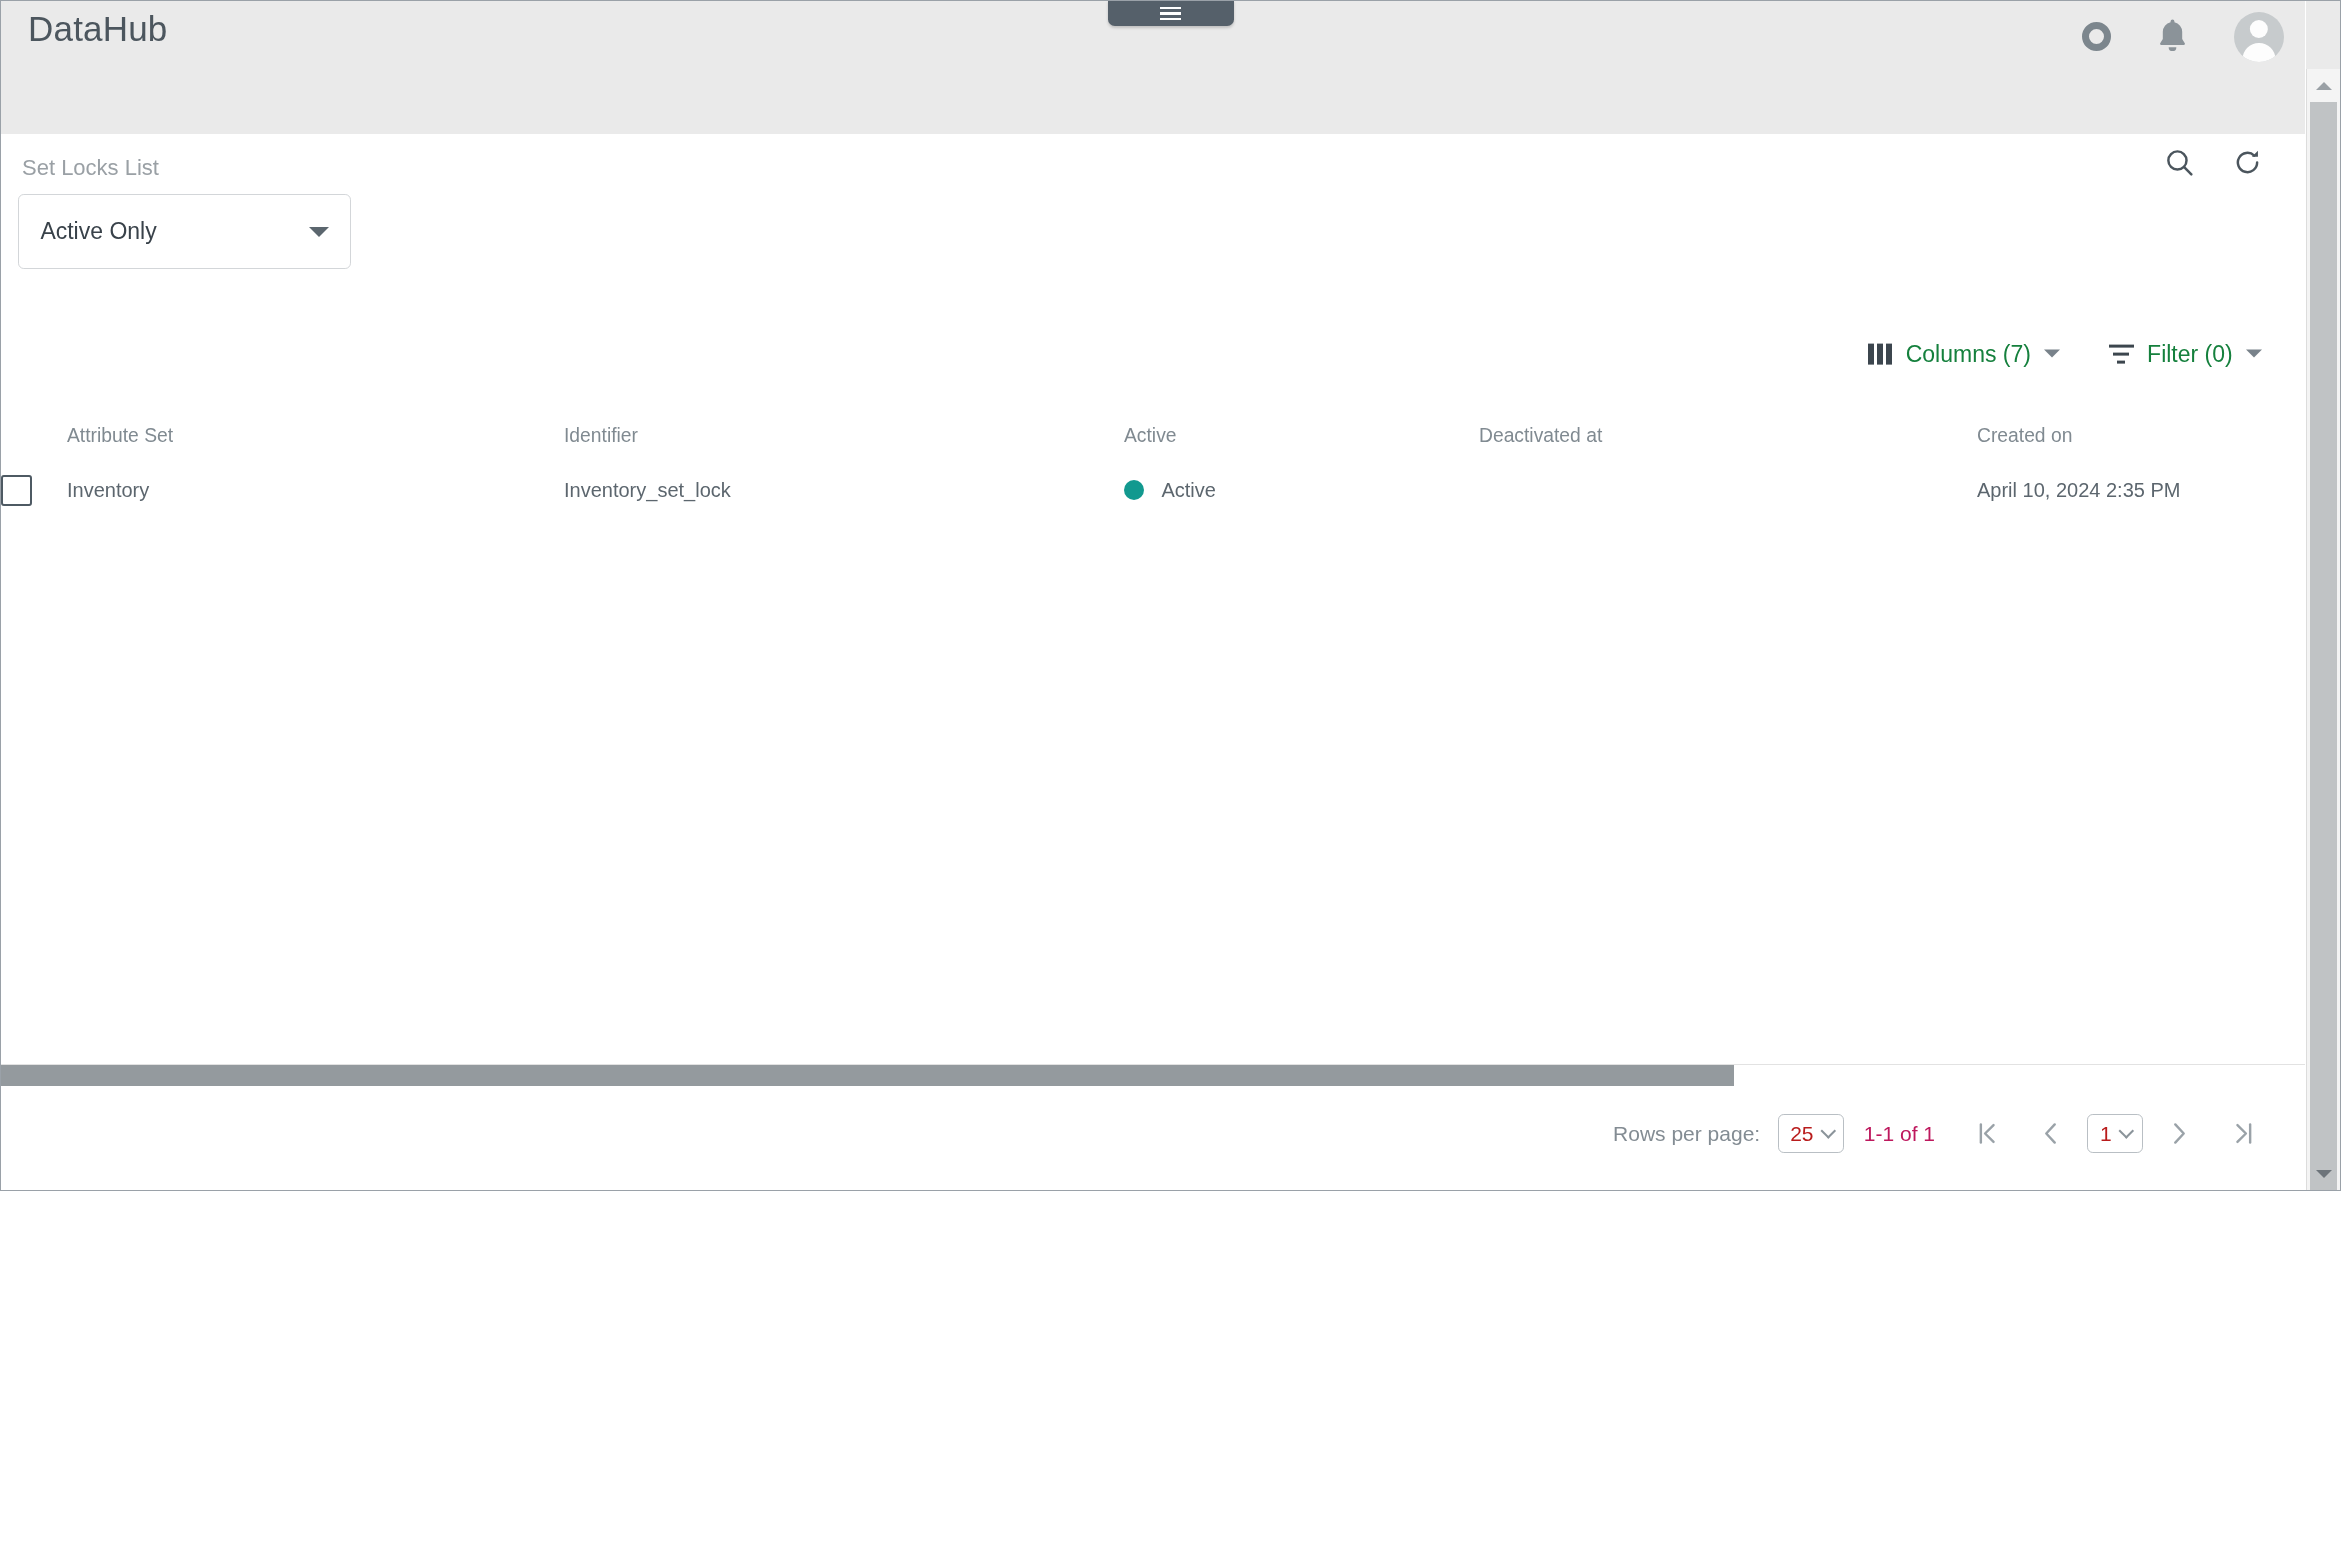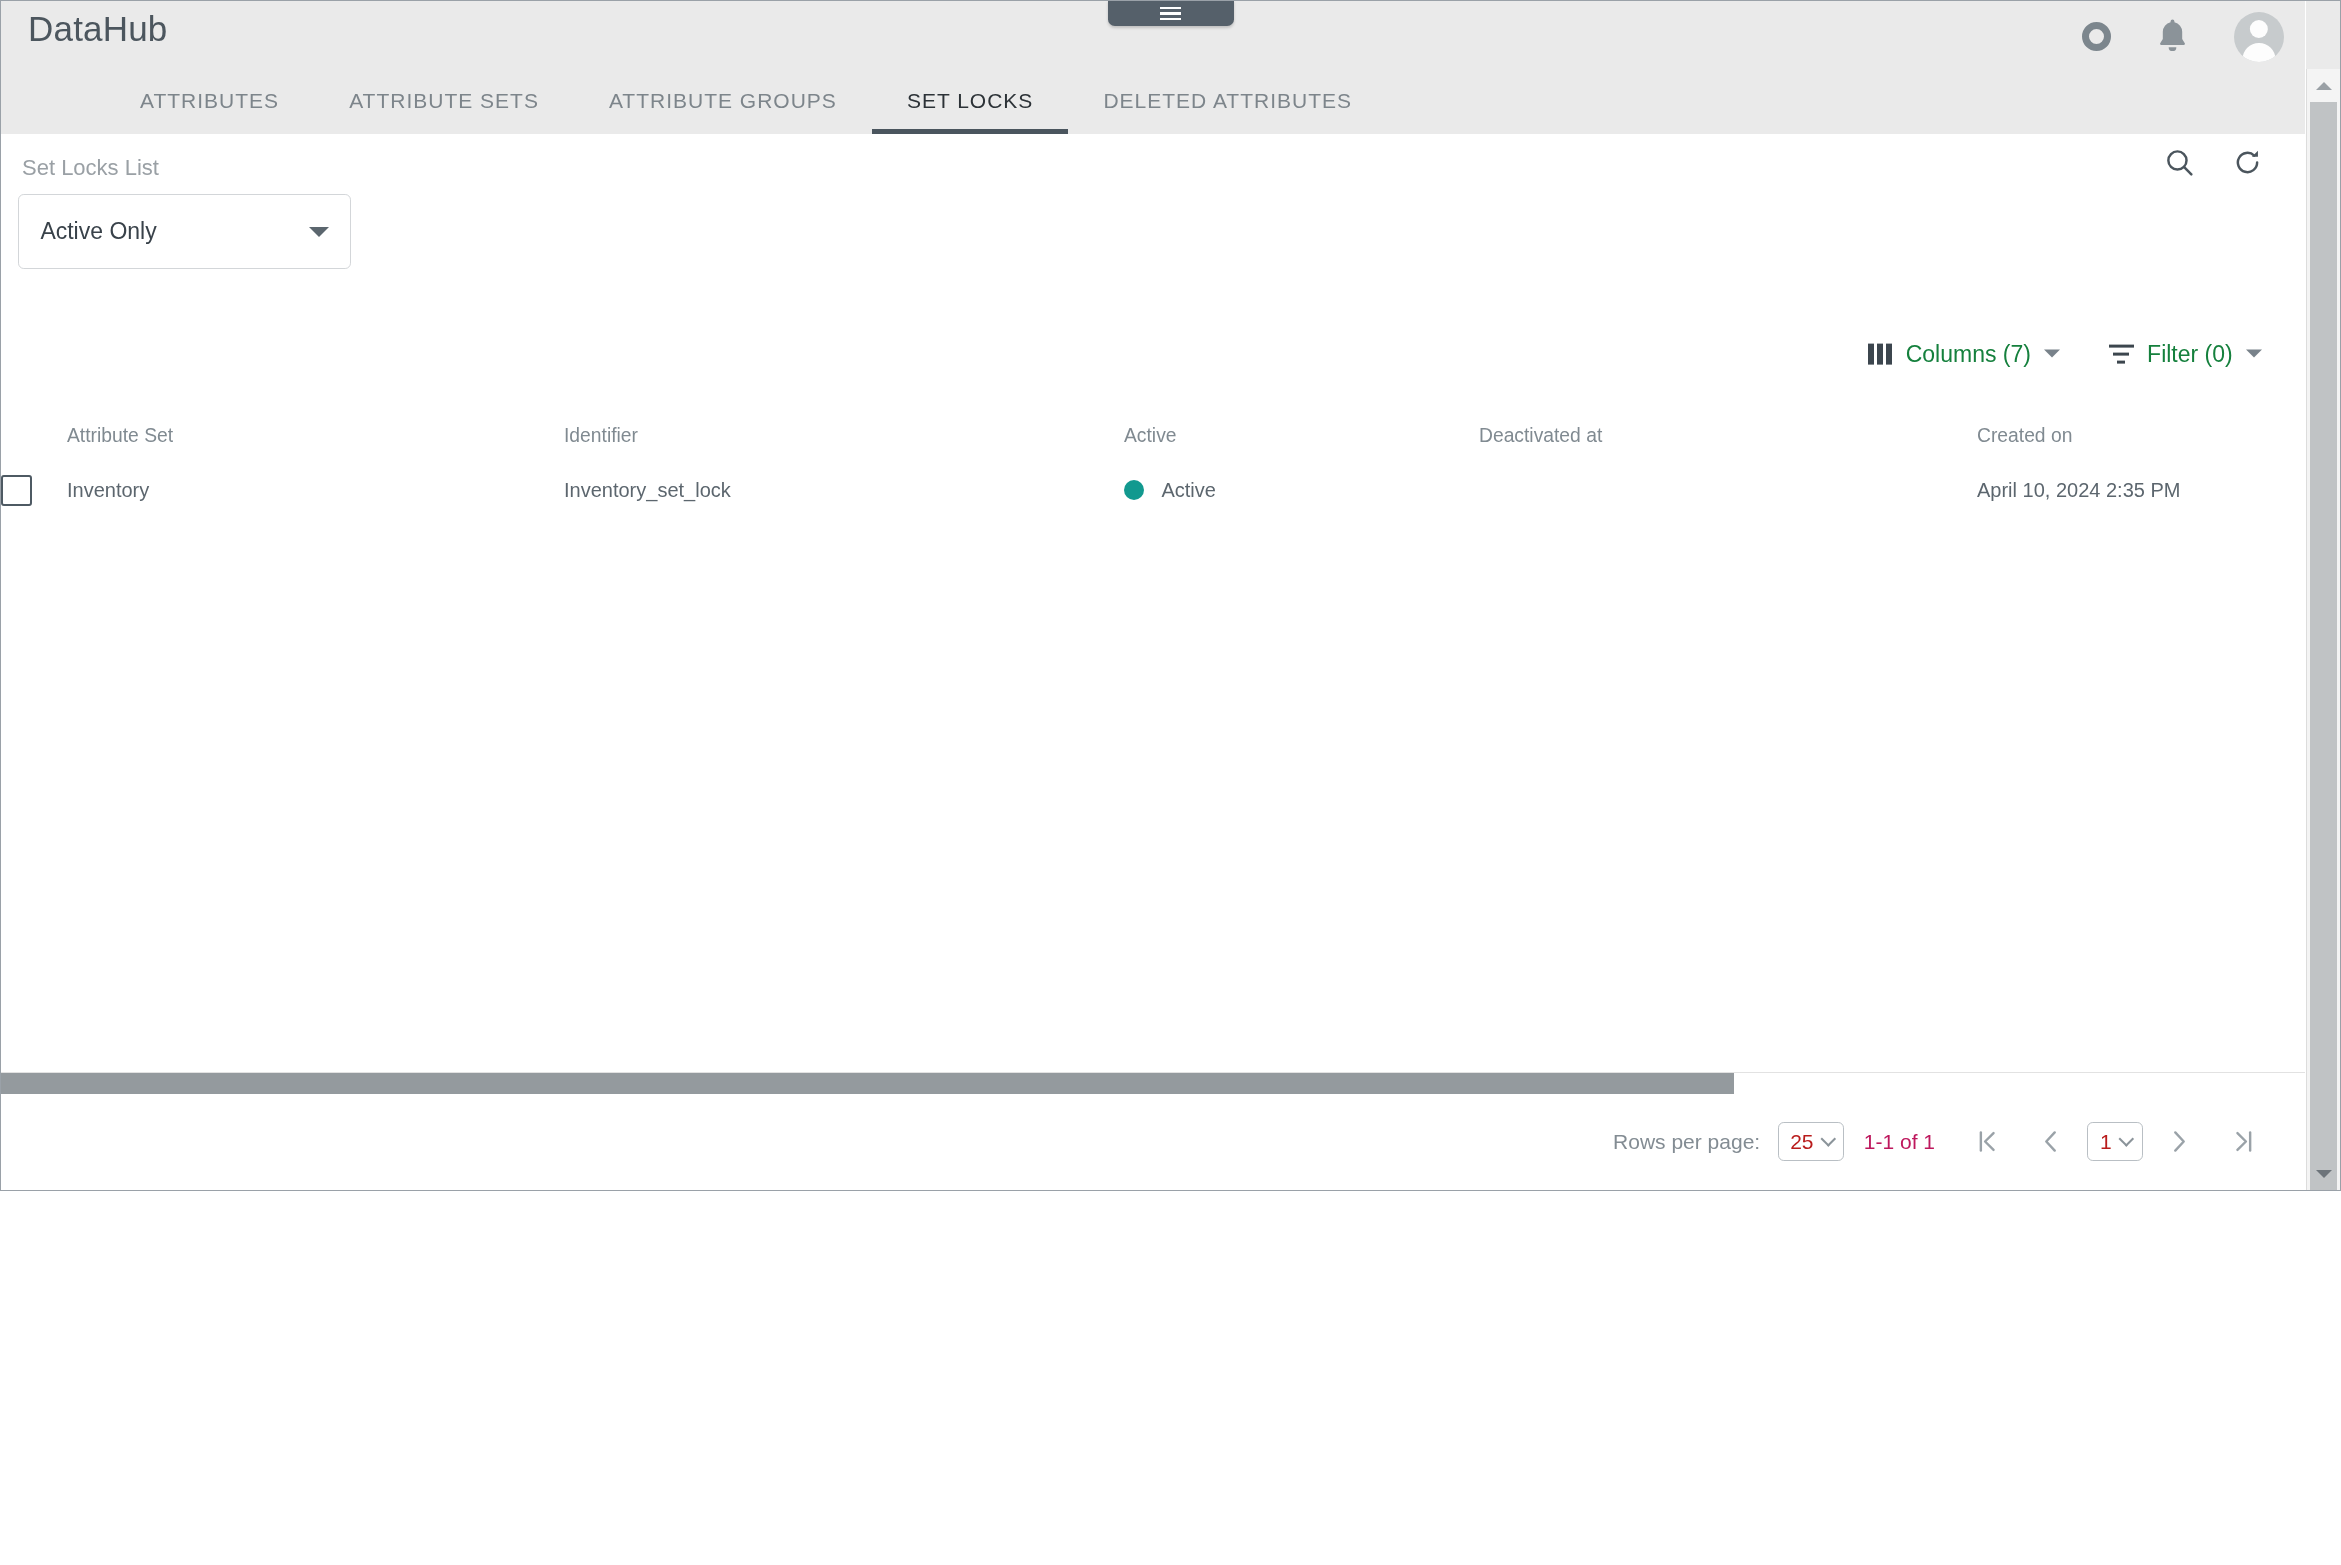--- a/index.html
+++ b/index.html
@@ -97,21 +97,21 @@
     content: "";
     position: absolute; left: 0; right: 0; bottom: 0;
     height: 4.8px; background: #4a555e;
   }
 
   
   #content {
     position: absolute;
     top: 133px; left: 0;
     width: 2304px;
-    bottom: 0;
+    bottom: 8px;
     background: #ffffff;
   }
 
   #list-title {
     position: absolute;
     left: 21px; top: 21px;
     font-size: 22px; color: #9aa0a5; font-weight: 400;
   }
 
   #top-icons {
@@ -306,27 +306,20 @@
         </svg>
       </div>
       <div class="hdr-icon">
         <span class="avatar">
           <span class="head"></span>
             <span class="body"></span>
         </span>
       </div>
     </div>
 
-    <div id="tabs">
-      <div class="tab">ATTRIBUTES</div>
-      <div class="tab">ATTRIBUTE SETS</div>
-      <div class="tab">ATTRIBUTE GROUPS</div>
-      <div class="tab active">SET LOCKS</div>
-      <div class="tab">DELETED ATTRIBUTES</div>
-    </div>
   </div>
 
   <div id="content">
 
     <div id="list-title">Set Locks List</div>
 
     <div id="top-icons">
       <div class="ti">
         <svg width="33" height="33" viewBox="0 0 24 24">
           <circle cx="10.5" cy="10.5" r="6.6" fill="none" stroke="#4b555d" stroke-width="1.8"></circle>

